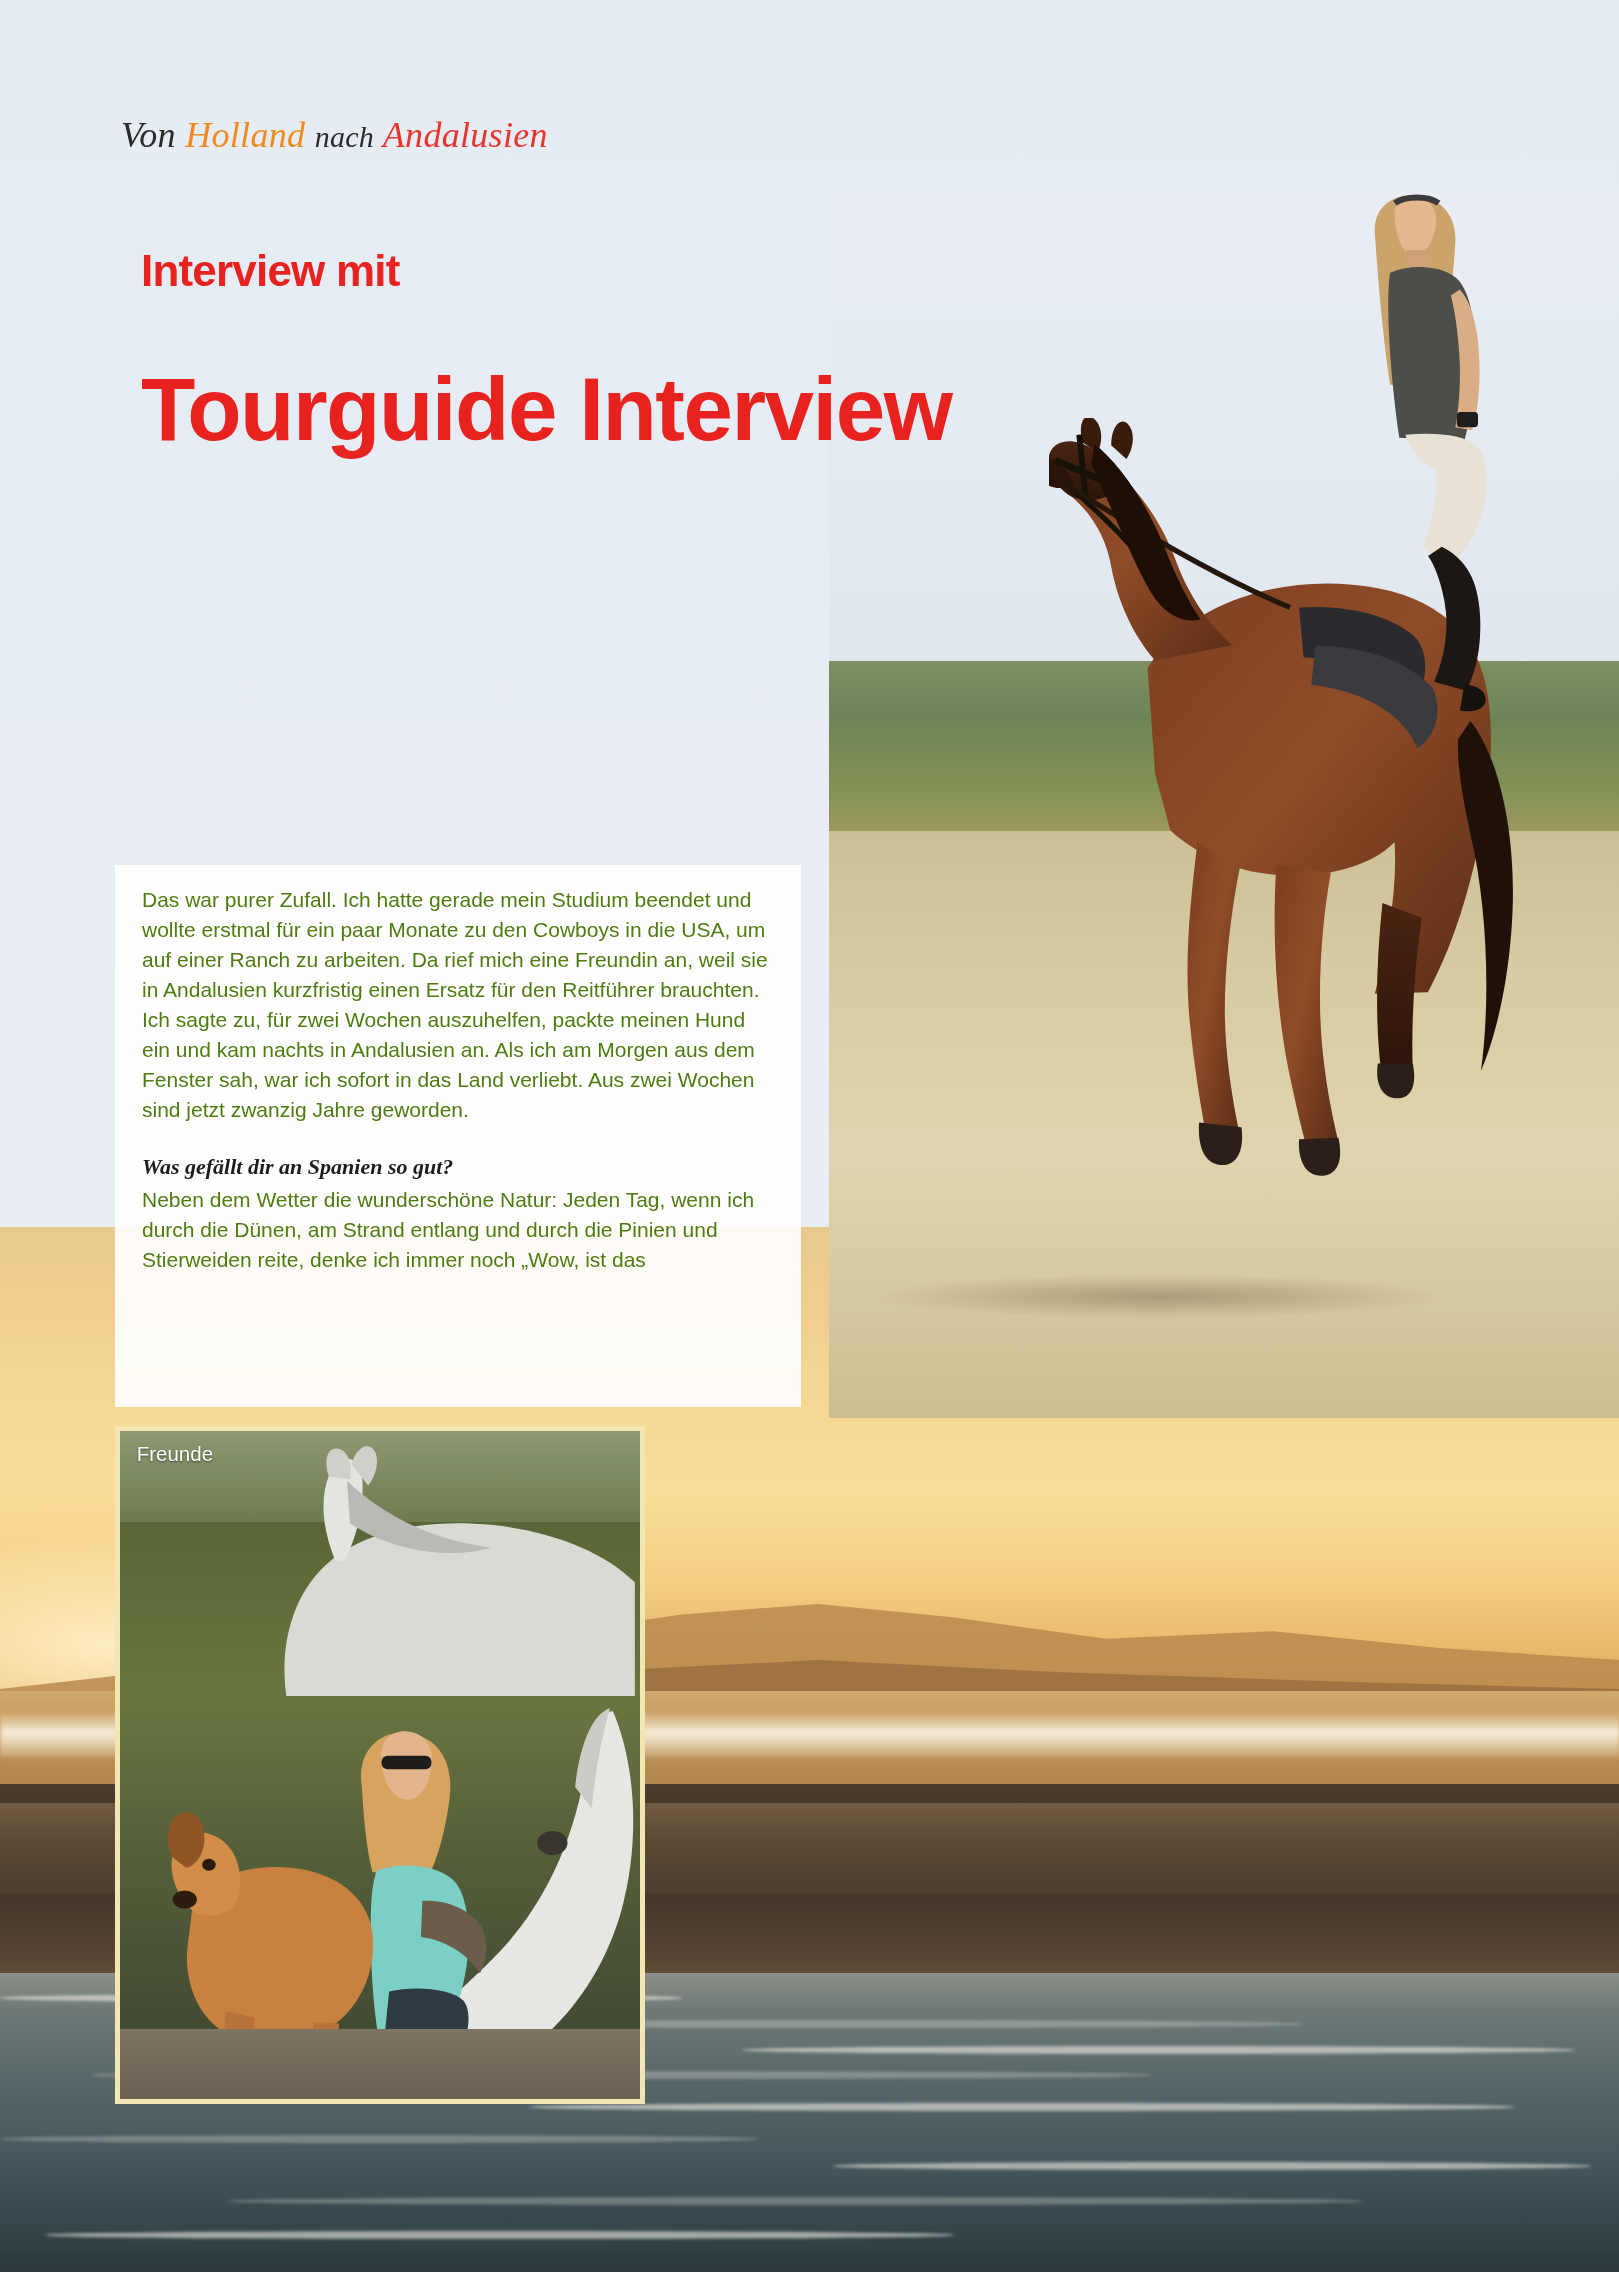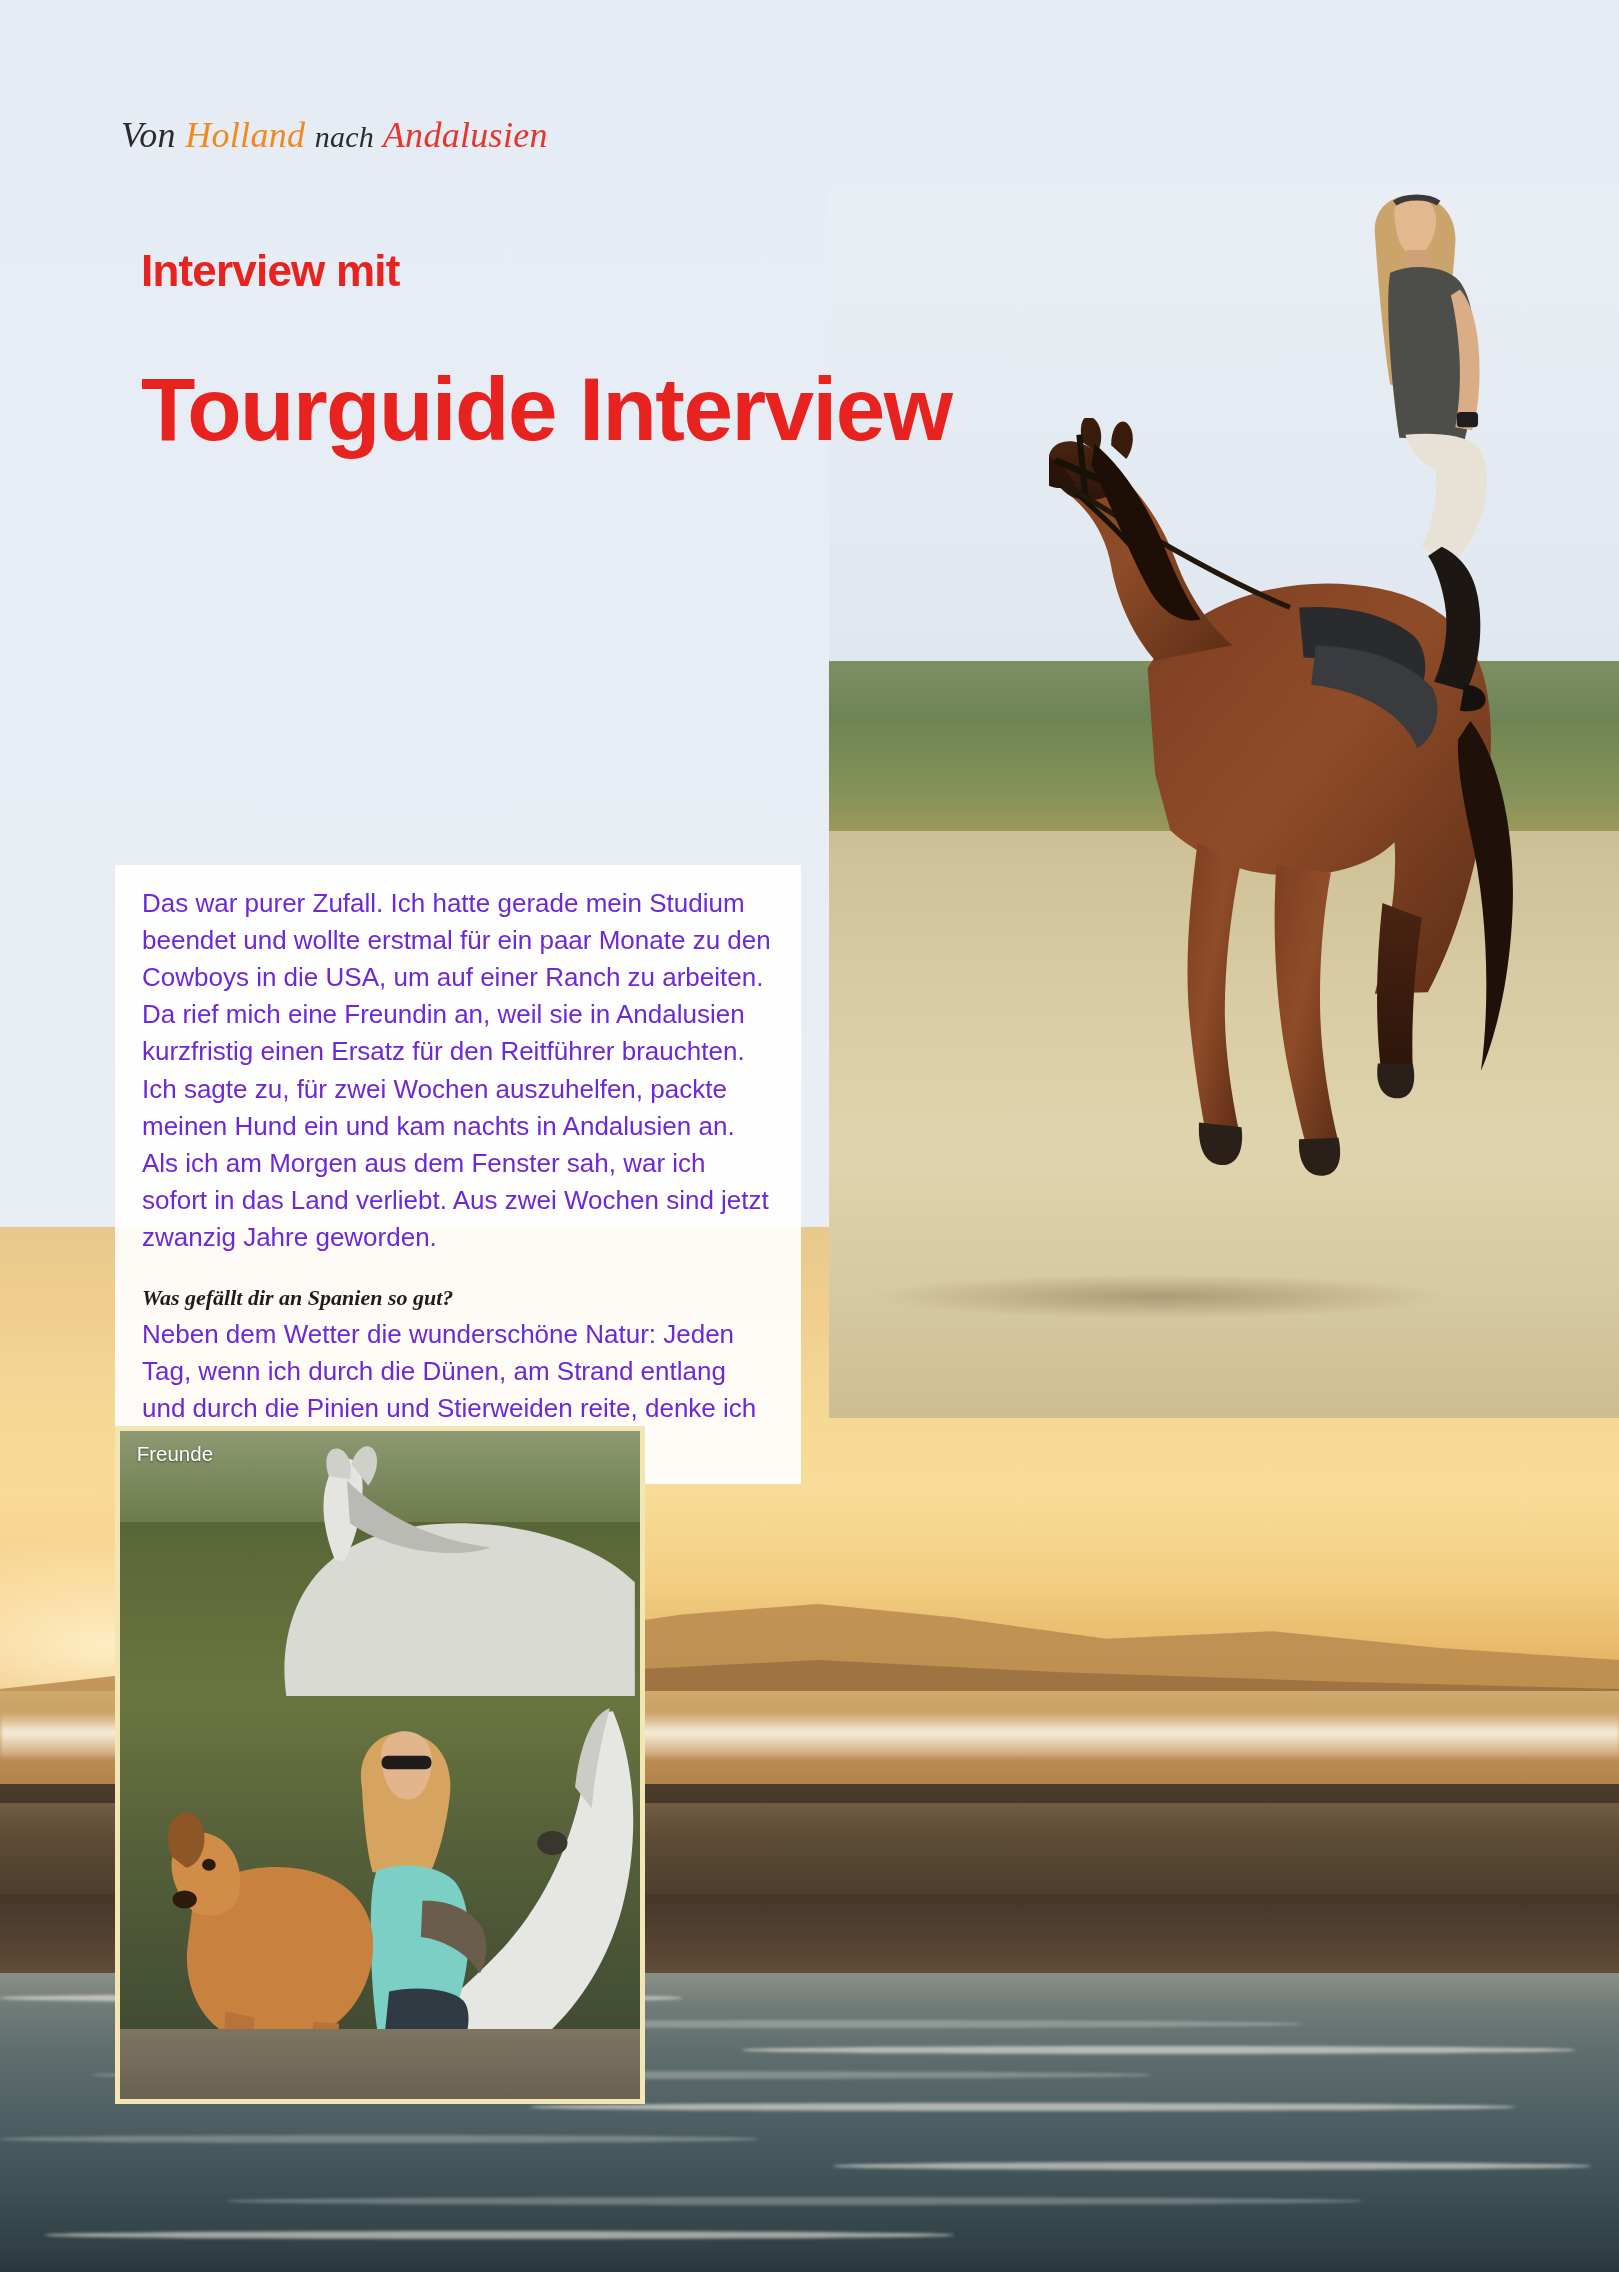--- a/index.html
+++ b/index.html
@@ -219,23 +219,23 @@
   .q {
     font-family: "Liberation Serif", serif;
     font-style: italic;
     font-size: 22px;
     line-height: 1.35;
     color: #1d1d1d;
     margin: 0 0 3px 0;
     font-weight: 600;
   }
   .a {
-    font-size: 26px;
+    font-size: 21px;
     line-height: 1.43;
-    color: #6d28d9;
+    color: #4d7c0f;
     margin: 0 3px 0 0;
     text-align: left;
     hyphens: manual;
   }
   .spacer { height: 27px; }
 
   
   .friends-photo {
     position: absolute;
     left: 115px;

